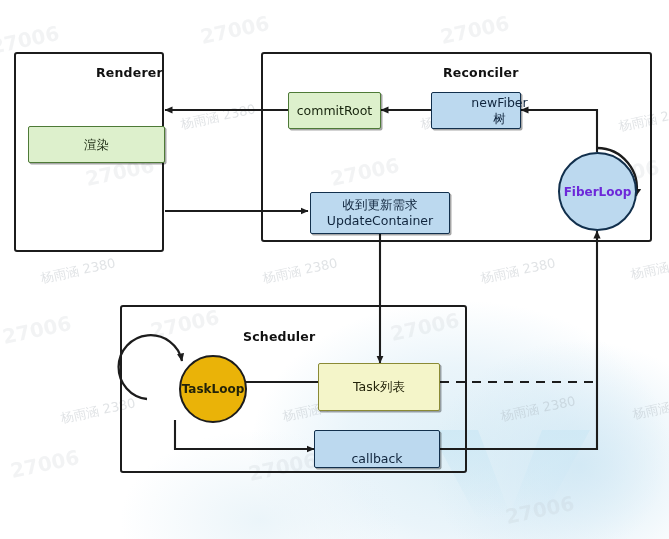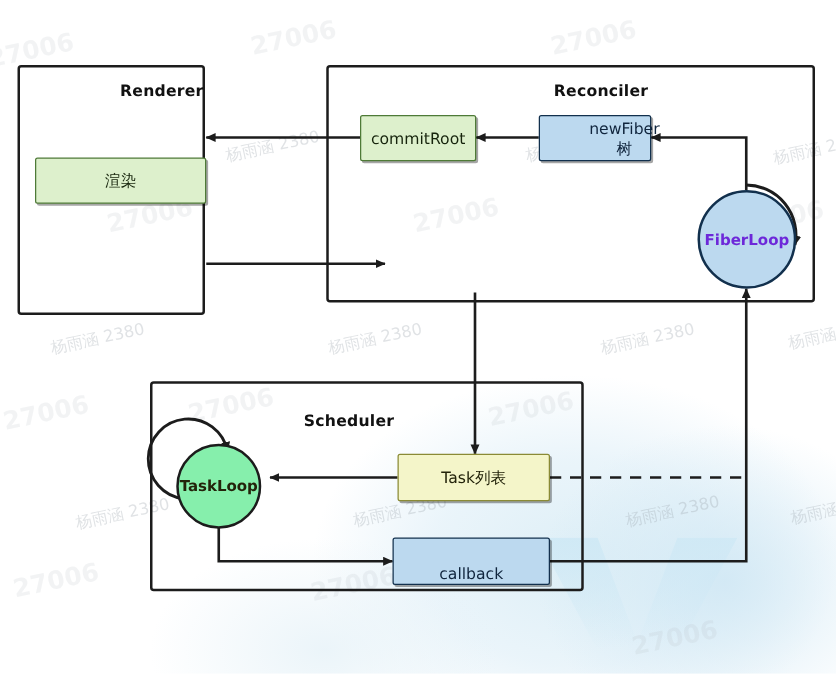--- a/index.html
+++ b/index.html
@@ -90,21 +90,21 @@
   .node.yellow{background:#f4f5c9;border-color:#8a8a35;color:#23230a;}
   .circle{
     position:absolute;
     border-radius:50%;
     box-sizing:border-box;
     display:flex;align-items:center;justify-content:center;
     font-size:12px;font-weight:bold;
     border-width:2px;border-style:solid;
   }
   .circle.blue{background:#bcd9ef;border-color:#12304d;color:#6d28d9;}
-  .circle.yellow{background:#86efac;border-color:#1c1c1c;color:#23230a;}
+  .circle.yellow{background:#eab308;border-color:#1c1c1c;color:#23230a;margin-left:38px;}
   
   #wires{position:absolute;left:0;top:0;width:669px;height:539px;pointer-events:none;}
   
   .credit{
     position:absolute;right:14px;bottom:14px;
     font-size:13px;color:#7e8a94;opacity:.85;
     white-space:nowrap;
   }
 </style>
 </head>
@@ -188,26 +188,30 @@
 
 
   <div class="node green" style="left:288px;top:92px;width:93px;height:37px;">
     <span class="ln">commitRoot</span>
   </div>
 
   <div class="node blue" style="left:431px;top:92px;width:90px;height:37px;padding-left:47px;">
     <span class="ln">newFiber 树</span>
   </div>
 
+  <div class="node blue" style="left:310px;top:192px;width:140px;height:42px;">
+    <span class="ln">收到更新需求</span>
+    <span class="ln">UpdateContainer</span>
+  </div>
 
   <div class="circle blue" style="left:558px;top:152px;width:79px;height:79px;">
     <span>FiberLoop</span>
   </div>
 
-  <div class="node yellow" style="left:318px;top:363px;width:122px;height:38px;">
+  <div class="node yellow" style="left:318px;top:363px;width:122px;height:48px;">
     <span class="ln">Task列表</span>
   </div>
 
   <div class="circle yellow" style="left:141px;top:355px;width:68px;height:68px;">
     <span>TaskLoop</span>
   </div>
 
   <div class="node blue" style="left:314px;top:430px;width:126px;height:38px;justify-content:flex-end;">
     <span class="ln">callback</span>
   </div>

